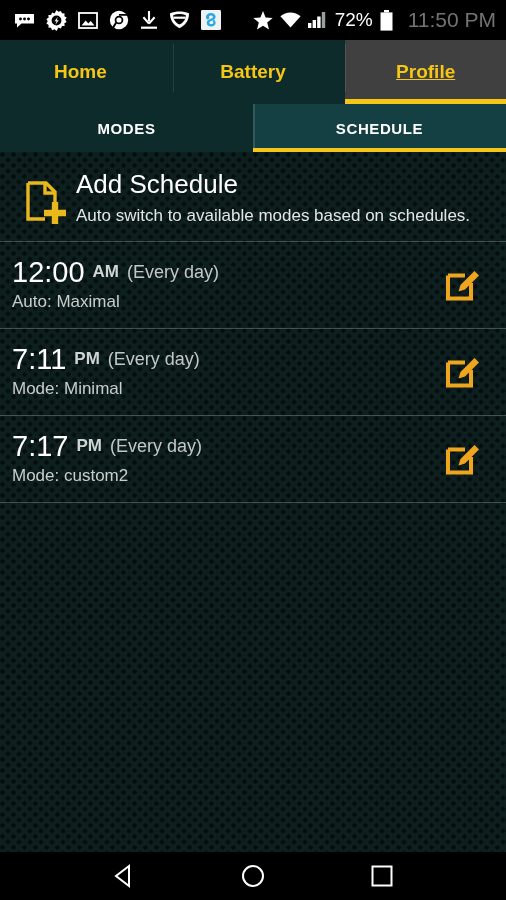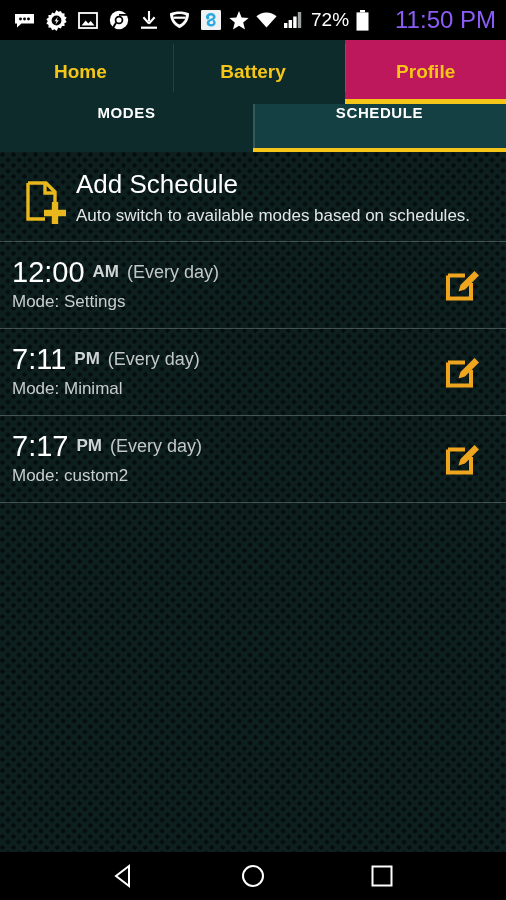--- a/index.html
+++ b/index.html
@@ -13,44 +13,44 @@
 
   
   .statusbar {
     height:40px; background:#000; display:flex; align-items:center;
     padding:0 10px 0 14px; color:#fff;
   }
   .sb-left { display:flex; align-items:center; gap:11px; flex:1; }
   .sb-right { display:flex; align-items:center; gap:7px; }
   .sb-icon { display:inline-flex; align-items:center; justify-content:center; }
   .sb-pct { font-size:19px; letter-spacing:0px; color:#fff; }
-  .sb-time { font-size:24px; color:#8b5cf6; margin-left:19px; }
+  .sb-time { font-size:21px; color:#737373; margin-left:8px; }
 
   
   .tabbar {
     height:64px; background:#0d2b2b; display:flex; position:relative;gap:12px;
   }
   .tab {
     flex:1; display:flex; align-items:center; justify-content:center;
     position:relative; color:#f5c518; font-size:19px; font-weight:bold;
   }
   .tab + .tab:before {
     content:""; position:absolute; left:0; top:4px; bottom:12px;
     width:1px; background:rgba(255,255,255,0.10);
   }
-  .tab.active { background:#be185d; }
+  .tab.active { background:#404040;text-decoration:underline; }
   .tab.active:after {
     content:""; position:absolute; left:0; right:0; bottom:0;
     height:5px; background:#f5c518;
   }
 
   
   .subtabbar { height:48px; display:flex; position:relative; background:#0d2b2b; }
   .subtab {
-    flex:1; display:flex; align-items:flex-start; justify-content:center;
+    flex:1; display:flex; align-items:center; justify-content:center;
     color:#ffffff; font-size:15px; font-weight:bold; letter-spacing:0.6px;
     position:relative;
   }
   .subtab.active { background:#144044; }
   .subtab.active:after {
     content:""; position:absolute; left:0; right:0; bottom:0;
     height:4px; background:#f5c518;
   }
   .subtab + .subtab:before {
     content:""; position:absolute; left:0; top:0; bottom:0;
@@ -220,21 +220,21 @@
 
     <div class="sep"></div>
 
     <div class="schedrow">
       <div class="schedmain">
         <div class="timeline1">
           <span class="time">12:00</span>
           <span class="ampm">AM</span>
           <span class="repeat">(Every day)</span>
         </div>
-        <div class="modeline">Mode: Settings</div>
+        <div class="modeline">Auto: Maximal</div>
       </div>
       <div class="editbtn">
         <svg width="36" height="36" viewBox="0 0 36 36">
           <path d="M3 9.5h17M3 9.5v23h23V17" fill="none" stroke="#f0a51e" stroke-width="4"></path>
           <path d="M26 32.5V17" fill="none" stroke="#f0a51e" stroke-width="4"></path>
           <path d="M13.5 25.5l2-6.5L29.5 5l4.5 4.5-14 14z" fill="#f0a51e"></path>
         </svg>
       </div>
     </div>
 

